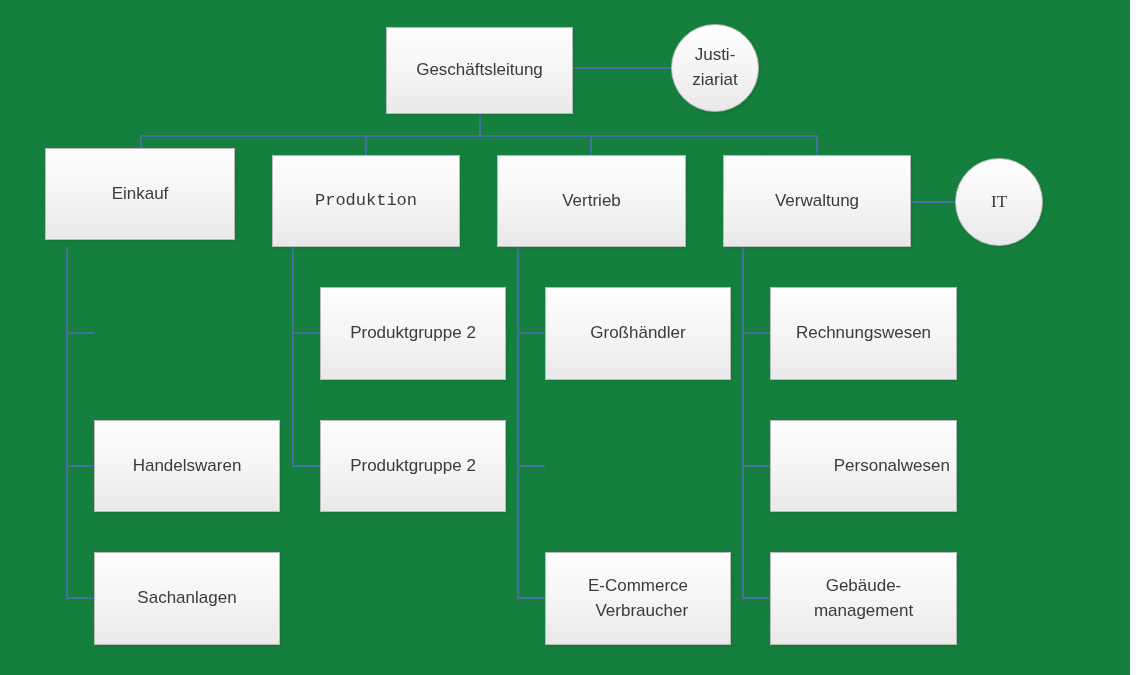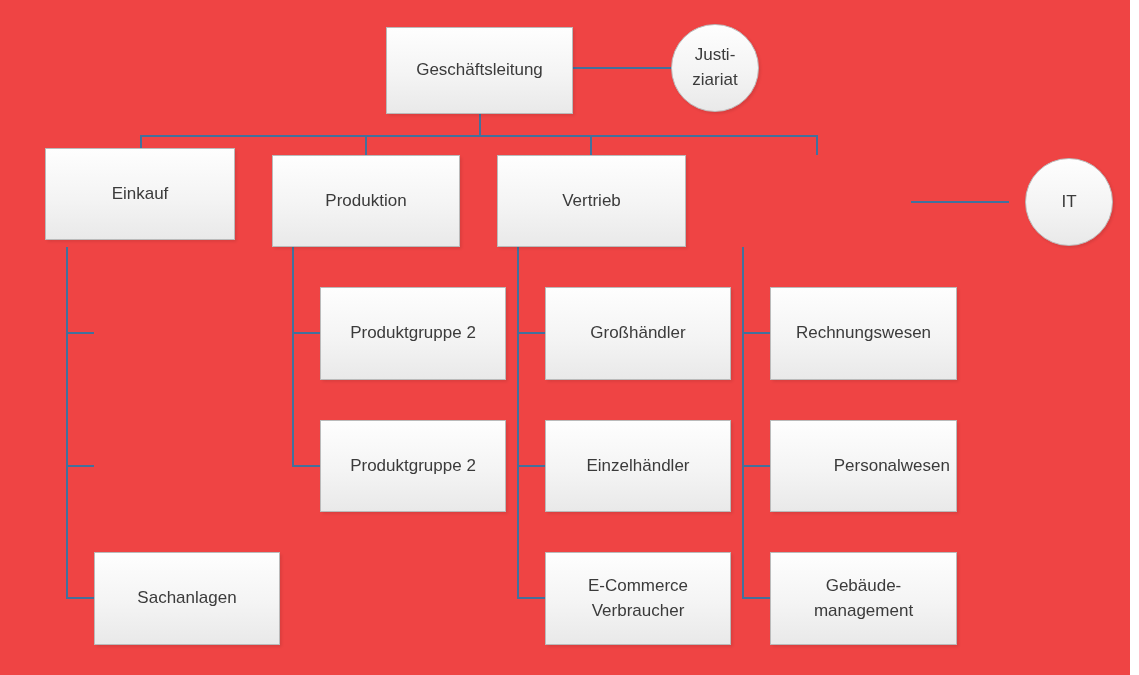--- a/index.html
+++ b/index.html
@@ -3,21 +3,21 @@
 <meta charset="utf-8">
 <style>
   * { margin: 0; padding: 0; box-sizing: border-box; }
   html, body { background: #ffffff; }
   body { font-family: "Liberation Sans", "DejaVu Sans", sans-serif; }
 
   .canvas {
     position: relative;
     width: 1130px;
     height: 675px;
-    background: #ef4444;
+    background: #15803d;
     overflow: hidden;
   }
 
   .box {
     position: absolute;
     background: linear-gradient(180deg, #fefefe 0%, #f4f4f4 55%, #e9e9e9 100%);
     border: 1px solid var(--box-border, #bababa);
     box-shadow: 1.5px 1.5px 3px rgba(0,0,0,0.10);
     display: flex;
     align-items: center;
@@ -81,51 +81,54 @@
 
   <div class="box circle" style="left:671px; top:24px; width:88px; height:88px;align-items:center;">
     <span class="label">Justi-
 ziariat</span>
   </div>
 
   <div class="box" style="left:45px; top:148px; width:190px; height:92px;">
     <span class="label">Einkauf</span>
   </div>
 
-  <div class="box" style="left:272px; top:155px; width:188px; height:92px;">
+  <div class="box" style="left:272px; top:155px; width:188px; height:92px;font-family:Liberation Mono, monospace;">
     <span class="label">Produktion</span>
   </div>
 
   <div class="box" style="left:497px; top:155px; width:189px; height:92px;">
     <span class="label">Vertrieb</span>
   </div>
 
+  <div class="box" style="left:723px; top:155px; width:188px; height:92px;">
+    <span class="label">Verwaltung</span>
+  </div>
 
-  <div class="box circle" style="left:1025px; top:158px; width:88px; height:88px;">
+  <div class="box circle" style="left:955px; top:158px; width:88px; height:88px;font-family:Liberation Serif, serif;">
     <span class="label">IT</span>
   </div>
 
+  <div class="box" style="left:94px; top:420px; width:186px; height:92px;">
+    <span class="label">Handelswaren</span>
+  </div>
   <div class="box" style="left:94px; top:552px; width:186px; height:93px;">
     <span class="label">Sachanlagen</span>
   </div>
 
   <div class="box" style="left:320px; top:287px; width:186px; height:93px;">
     <span class="label">Produktgruppe 2</span>
   </div>
   <div class="box" style="left:320px; top:420px; width:186px; height:92px;">
     <span class="label">Produktgruppe 2</span>
   </div>
 
   <div class="box" style="left:545px; top:287px; width:186px; height:93px;">
     <span class="label">Großhändler</span>
   </div>
-  <div class="box" style="left:545px; top:420px; width:186px; height:92px;">
-    <span class="label">Einzelhändler</span>
-  </div>
-  <div class="box" style="left:545px; top:552px; width:186px; height:93px;">
+  <div class="box" style="left:545px; top:552px; width:186px; height:93px;text-align:right;">
     <span class="label">E-Commerce
 Verbraucher</span>
   </div>
 
   <div class="box" style="left:770px; top:287px; width:187px; height:93px;">
     <span class="label">Rechnungswesen</span>
   </div>
   <div class="box" style="left:770px; top:420px; width:187px; height:92px;justify-content:flex-end;">
     <span class="label">Personalwesen</span>
   </div>

